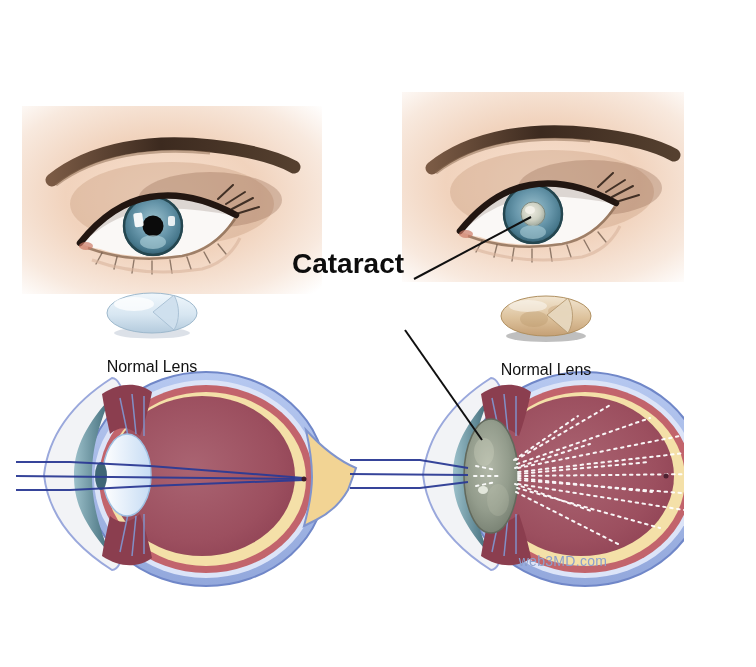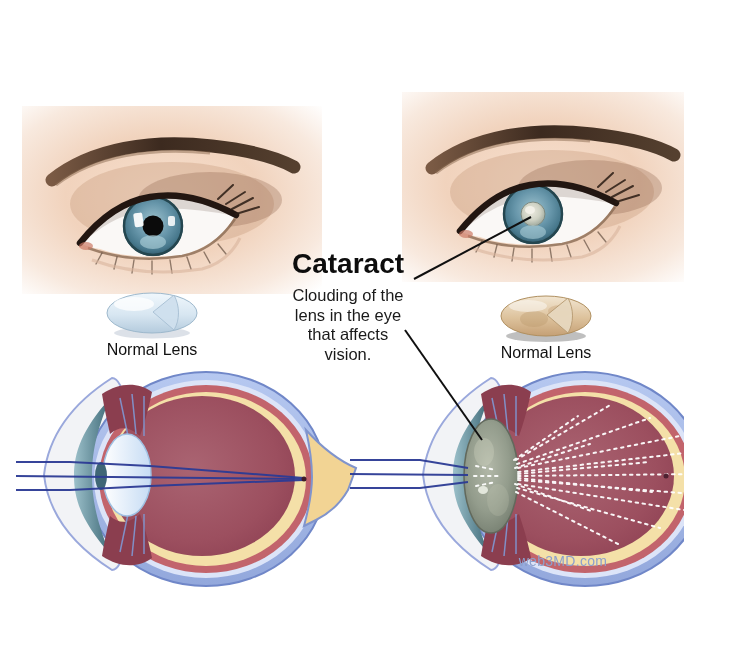--- a/index.html
+++ b/index.html
@@ -11,21 +11,21 @@
   .annotation{
     position:absolute;left:262px;top:248px;width:172px;text-align:center;z-index:6;
   }
   .annotation h1{
     margin:0 0 6px 0;font-size:28px;font-weight:bold;letter-spacing:0px;color:#0d0d0d;
   }
   .annotation .desc span{
     display:block;font-size:16.5px;line-height:19.5px;color:#1a1a1a;
   }
   .lens-fig{position:absolute;width:112px;text-align:center;z-index:5;}
-  .lens-fig .lbl{font-size:16px;color:#111;margin-top:1px;}
+  .lens-fig .lbl{font-size:16px;color:#111;margin-top:18px;}
   .watermark{
     position:absolute;left:518px;top:553px;width:90px;text-align:center;
     font-size:14px;color:#8da0cd;z-index:6;letter-spacing:0.3px;
   }
   svg{display:block;}
   .overlay{position:absolute;left:0;top:0;z-index:7;pointer-events:none;}
 </style>
 </head>
 <body>
 
@@ -150,26 +150,20 @@
         <path d="M 165,153 L 169,165"></path>
       <path d="M 182,148 L 188,159"></path>
         <path d="M 196,140 L 204,150"></path>
     </g>
     <ellipse cx="64" cy="142" rx="7" ry="4" fill="#cc7a66" opacity="0.7"></ellipse>
     <path d="M 70,156 Q 120,174 180,165 Q 206,158 218,134" stroke="#d9b49c" stroke-width="3" fill="none" opacity="0.6"></path>
   </svg>
 
   <div class="annotation">
     <h1>Cataract</h1>
-    <div class="desc">
-      <span>Clouding of the</span>
-      <span>lens in the eye</span>
-      <span>that affects</span>
-      <span>vision.</span>
-    </div>
   </div>
 
   <div class="lens-fig" style="left:96px;top:288px;">
     <svg width="112" height="52" viewBox="0 0 112 52">
       <defs>
         <linearGradient id="NL_body" x1="0" y1="0" x2="0" y2="1">
           <stop offset="0%" stop-color="#f0f7fc"></stop>
             <stop offset="55%" stop-color="#d7e6f1"></stop>
           <stop offset="100%" stop-color="#b4cbdd"></stop>
         </linearGradient>

